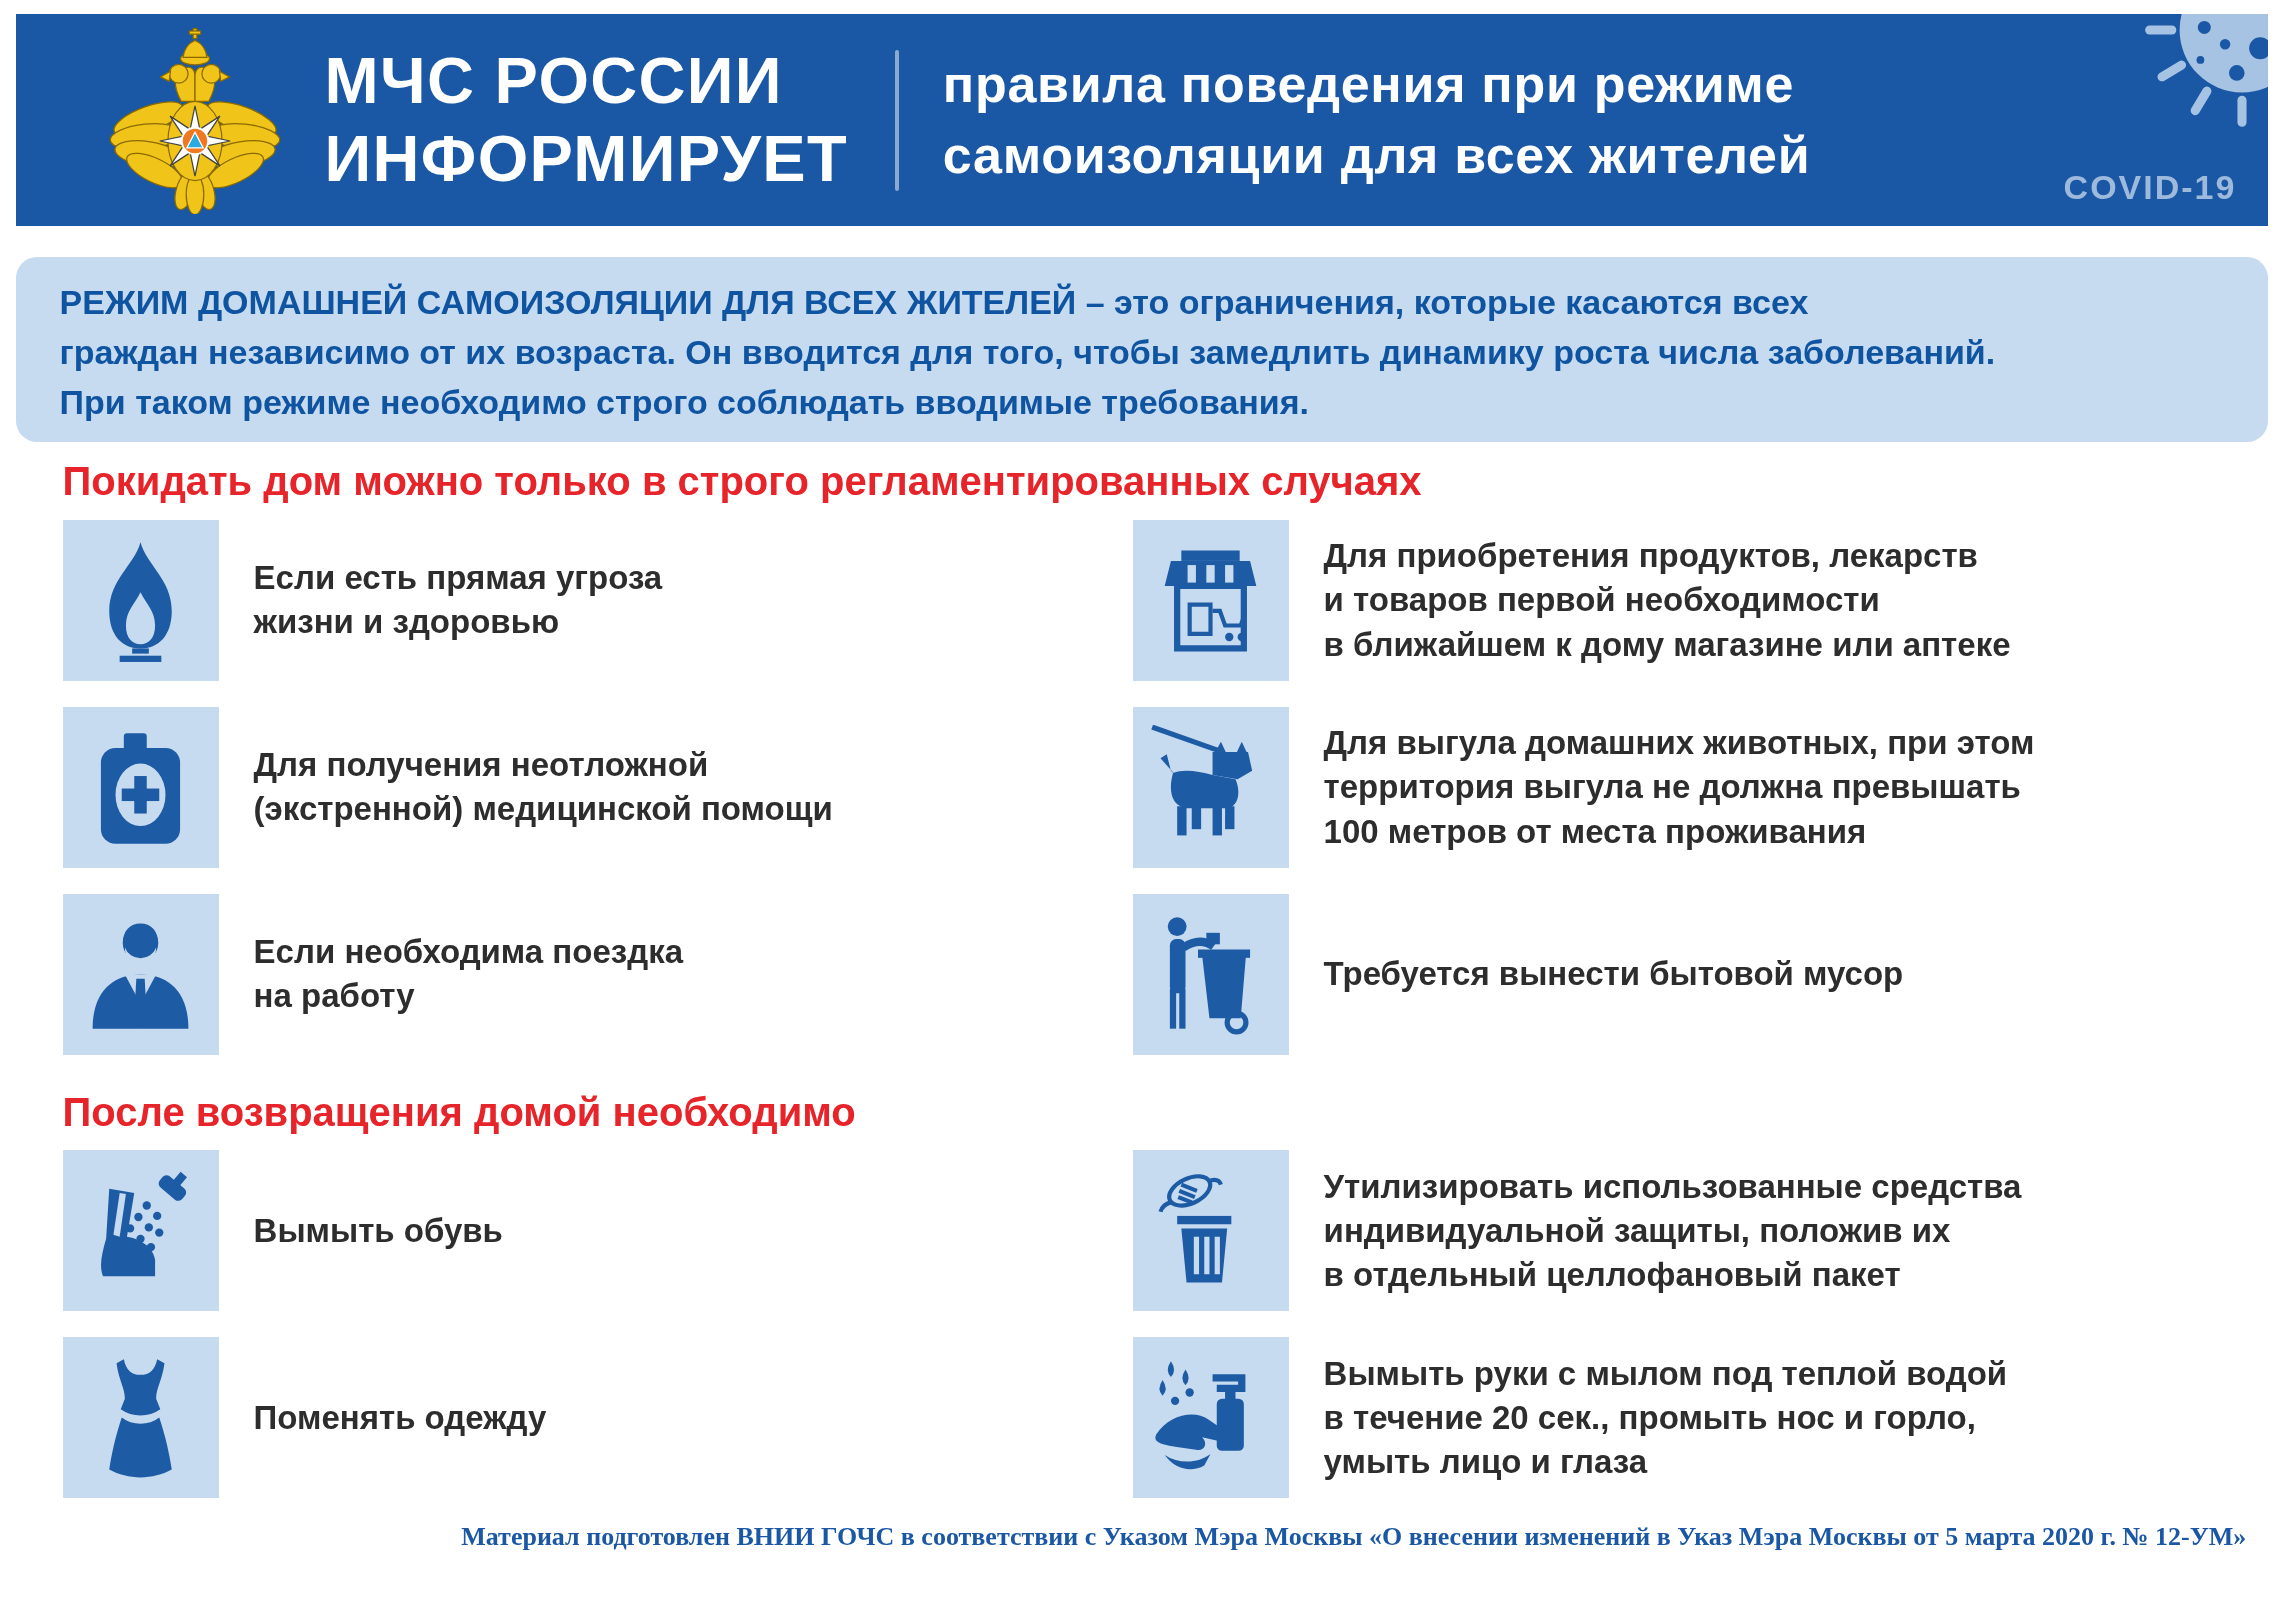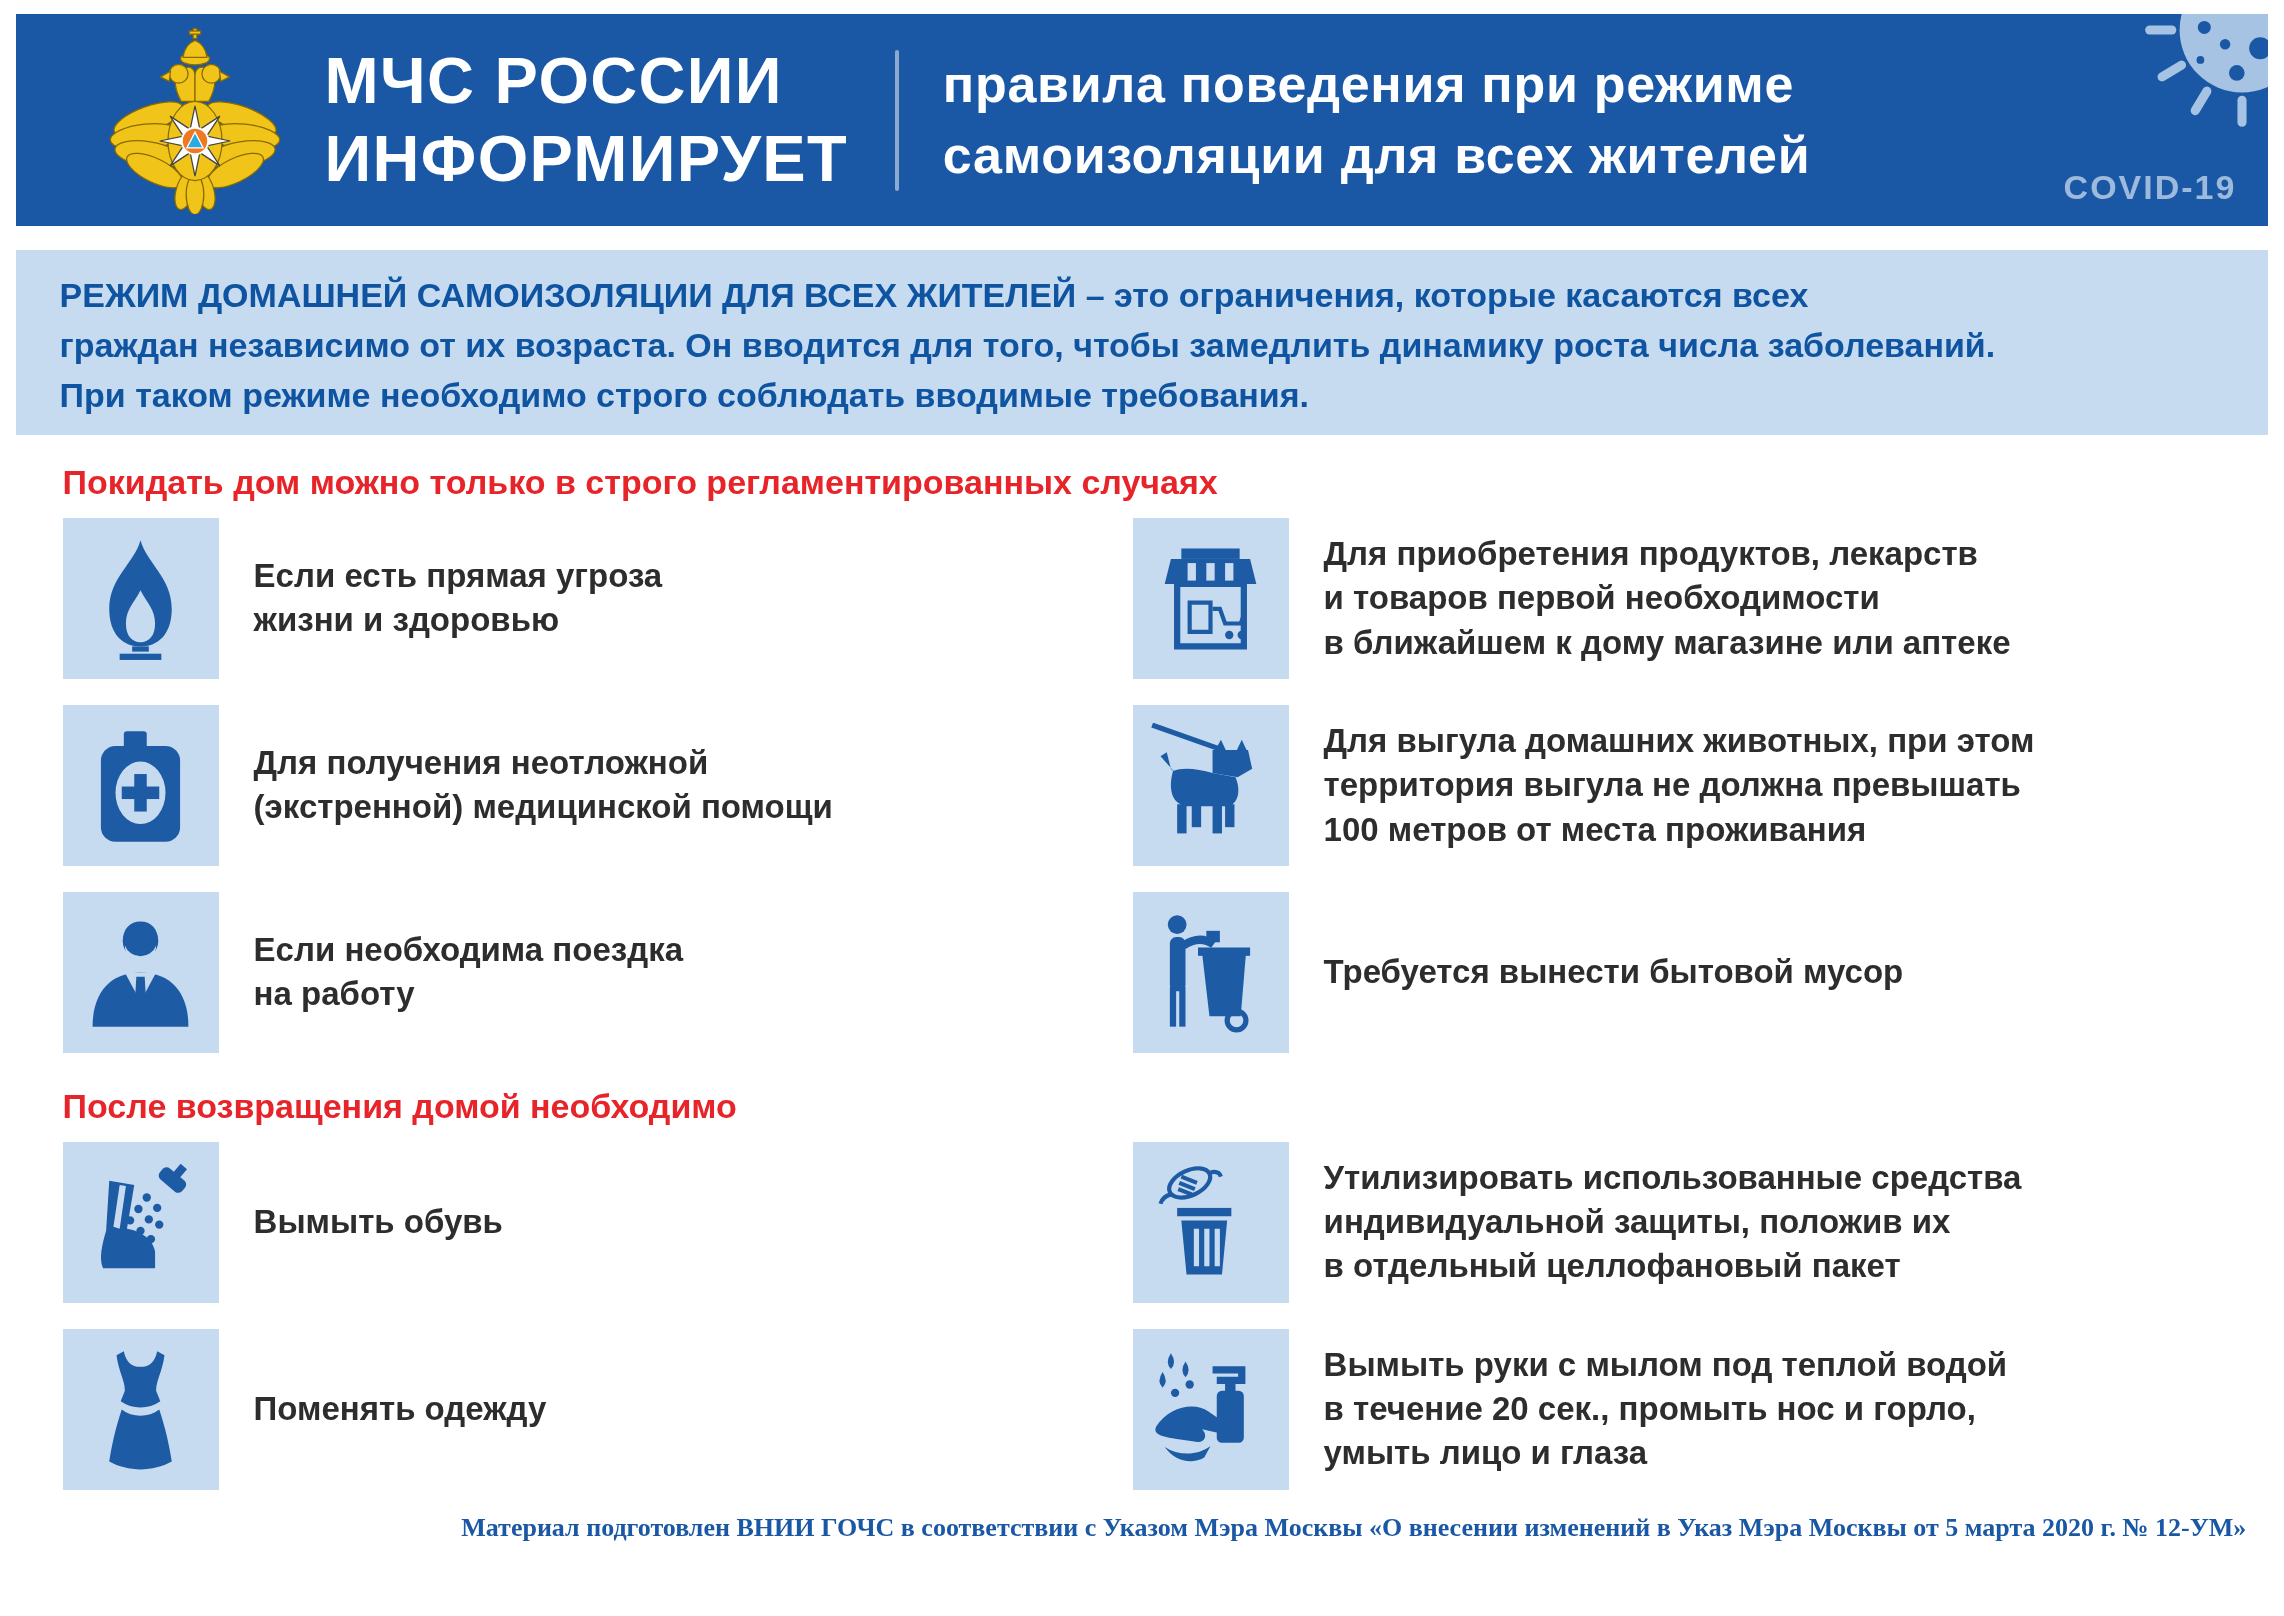--- a/index.html
+++ b/index.html
@@ -29,30 +29,30 @@
     white-space:pre-line;letter-spacing:0.7px;
   }
   .virus-wrap{position:absolute;top:-88px;right:-78px;width:208px;height:208px;}
   .covid-label{
     position:absolute;right:32px;bottom:19.5px;color:#9db9dc;
     font-weight:bold;font-size:34px;letter-spacing:2px;
   }
 
   
   .band{
-    margin-top:24px;height:185px;background:#c6daf0;padding:21px 52px 0 44px;
+    margin-top:31px;height:185px;background:#c6daf0;padding:21px 52px 0 44px;border-radius:21px;
   }
   .band-text{
     margin:0;color:#0f54a1;font-weight:bold;font-size:34px;line-height:1.47;
     white-space:pre-line;
   }
 
   
   .content{padding:0 19.5px 0 47px;}
-  .h-red{color:#e62429;font-weight:bold;font-size:34px;line-height:1.15;margin:28px 0 0;}
+  .h-red{color:#e62429;font-weight:bold;font-size:40px;line-height:1.15;margin:16px 0 0;}
   .h-blue{color:#0f54a1;font-weight:bold;font-size:38px;line-height:1.15;margin:22px 0 0;}
   .h-red2{margin-top:34px;}
 
   .grid{display:grid;grid-template-columns:1070px 1fr;row-gap:26px;margin-top:15.6px;}
   .item{display:flex;align-items:center;}
   .tile{
     flex:0 0 156px;height:161px;background:#c6daf0;
     display:flex;align-items:center;justify-content:center;
   }
   .tile svg{width:125px;height:125px;}

